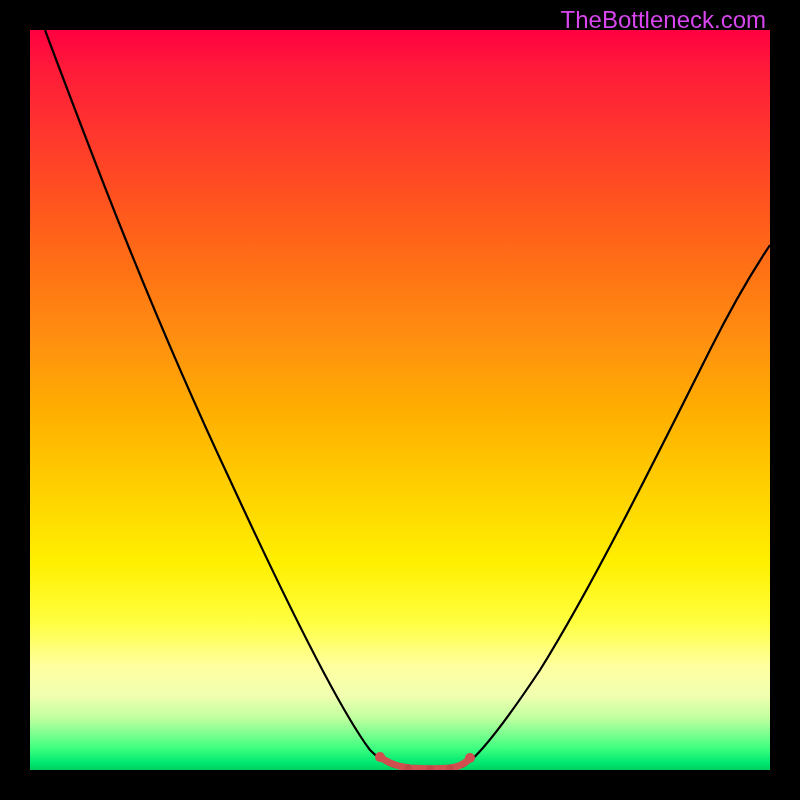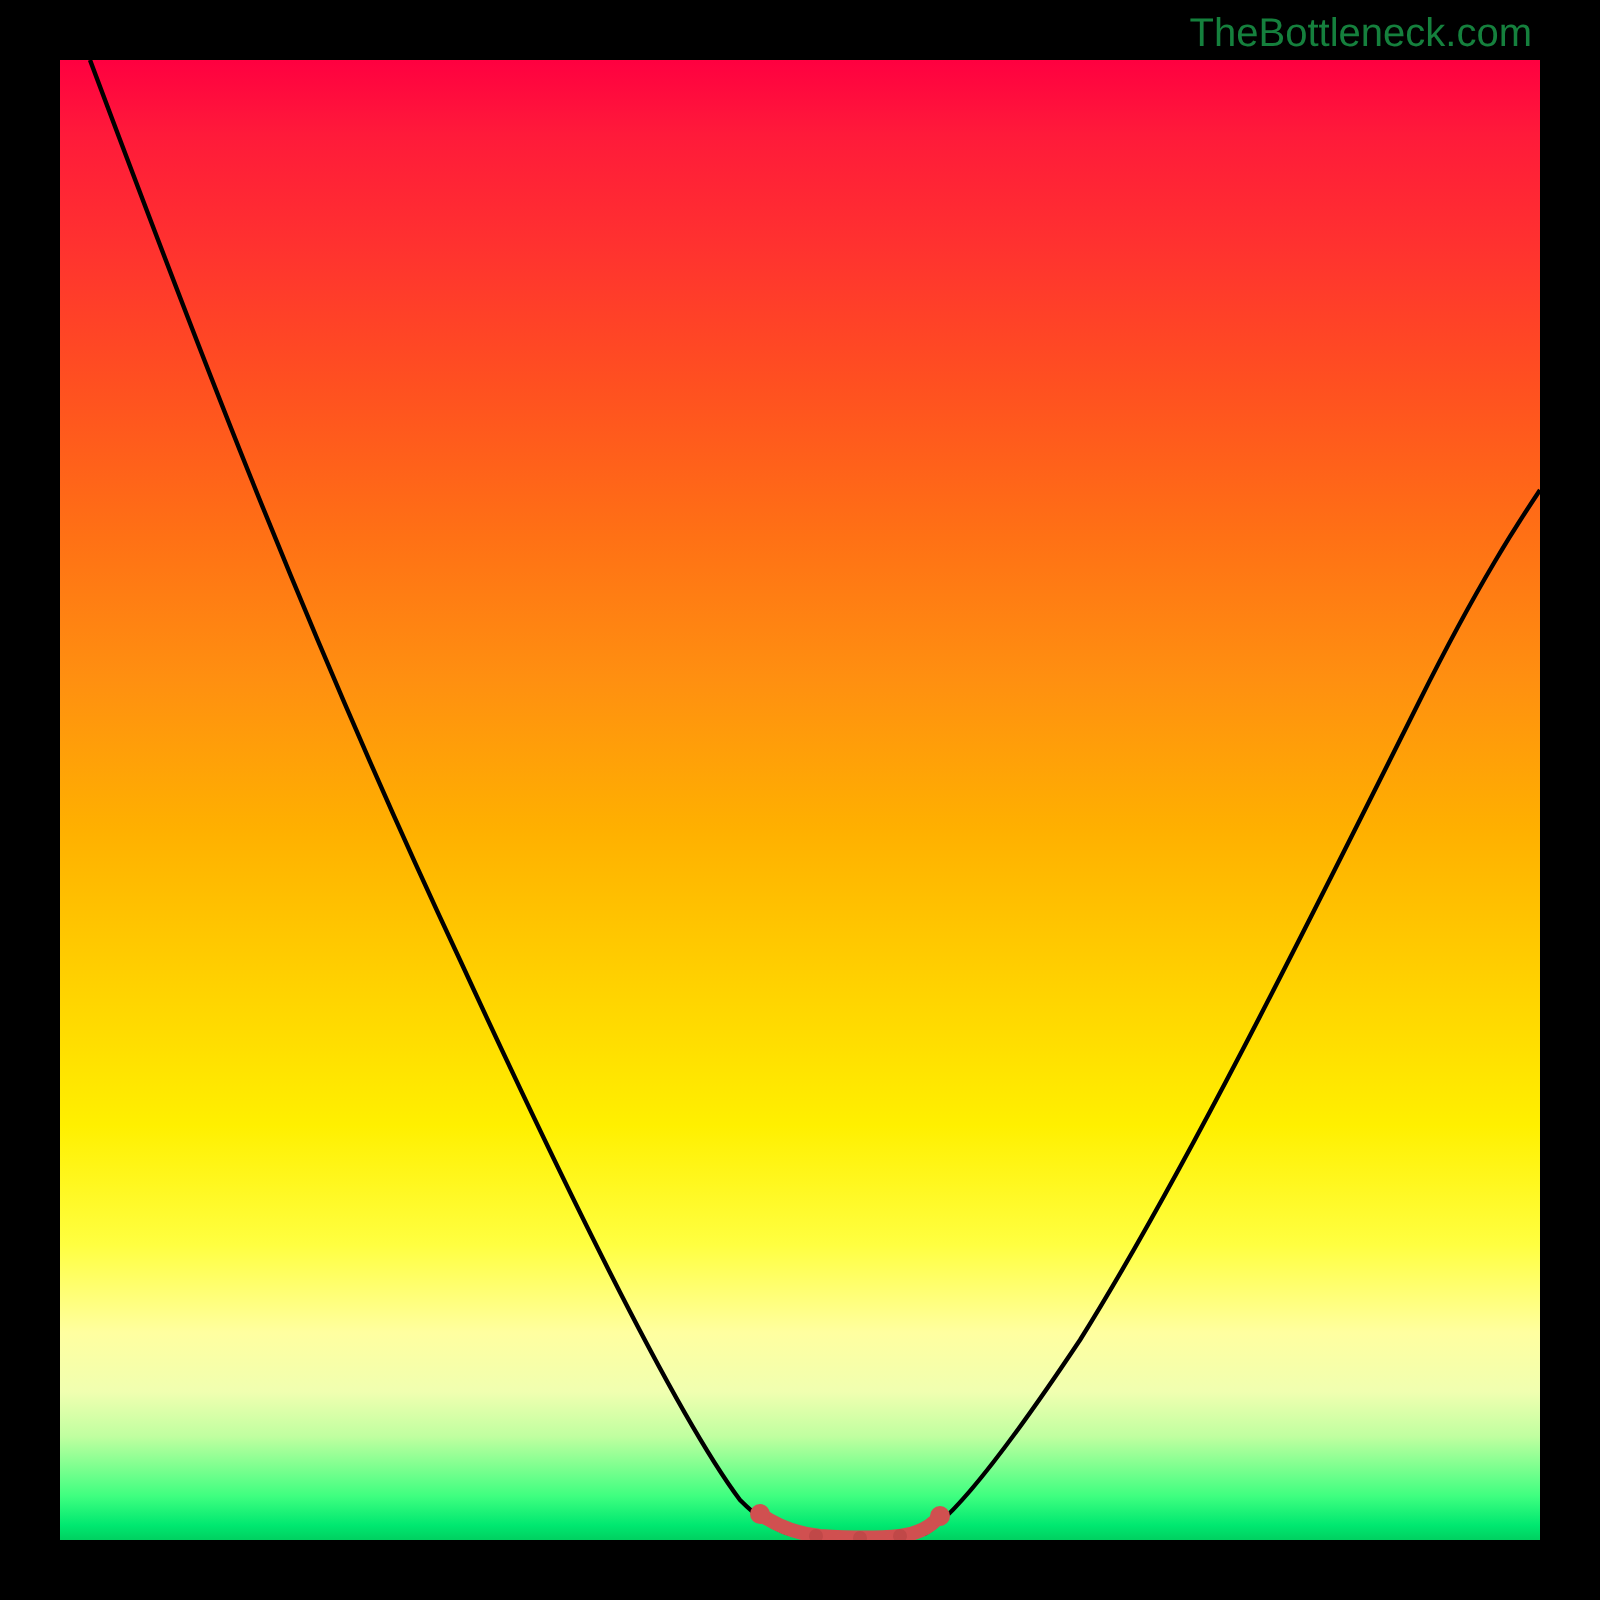--- a/index.html
+++ b/index.html
@@ -40,22 +40,22 @@
       #80ff90 95%,
       #40ff80 97%,
       #00e870 99%,
       #00d060 100%
     );
   }
   .watermark {
     position: absolute;
     top: 6px;
     right: 34px;
-    color: #15803d;
-    font-size: 20px;
+    color: #d946ef;
+    font-size: 24px;
     font-weight: normal;
     z-index: 10;
   }
   svg.curves {
     position: absolute;
     left: 0;
     top: 0;
     width: 100%;
     height: 100%;
     pointer-events: none;

